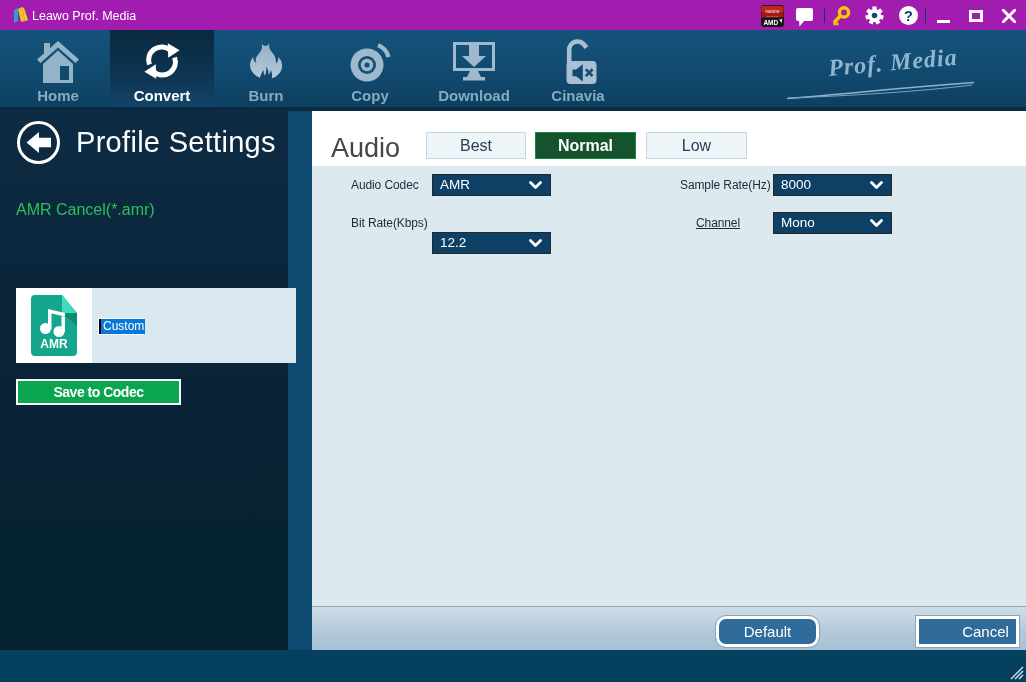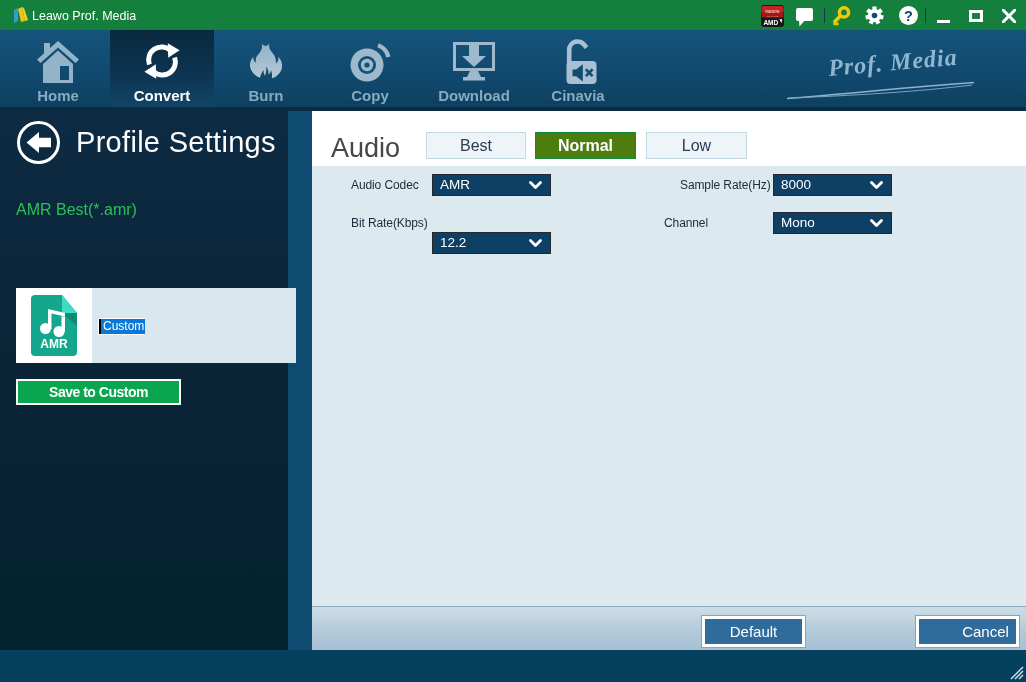--- a/index.html
+++ b/index.html
@@ -2,21 +2,21 @@
 <html><head>
 <meta charset="utf-8">
 <style>
 * { margin:0; padding:0; box-sizing:border-box; }
 html,body { width:1026px; height:682px; overflow:hidden; }
 body { font-family:"Liberation Sans", sans-serif; position:relative; background:#0f4a70; }
 #win { position:absolute; left:0; top:0; width:1026px; height:682px; }
 .abs { position:absolute; }
 
 
-#titlebar { position:absolute; left:0; top:0; width:1026px; height:30px; background:#15803d; }
+#titlebar { position:absolute; left:0; top:0; width:1026px; height:30px; background:#a21caf; }
 #titletext { position:absolute; left:32px; top:9px; color:#ffffff; font-size:12.5px; }
 #logo { position:absolute; left:14px; top:7px; }
 
 
 #nav { position:absolute; left:0; top:30px; width:1026px; height:77px;
   background:linear-gradient(180deg,#15537b 0%,#11496e 60%,#0d4060 100%); }
 .tab { position:absolute; top:0; width:104px; height:77px; text-align:center; }
 .tab .lbl { position:absolute; left:0; right:0; top:57px; font-size:15px; font-weight:bold; color:#87abc0; }
 .tab.sel { background:linear-gradient(180deg,#0a2940 0%,#0d3450 55%,#124467 100%); }
 .tab.sel .lbl { color:#ffffff; }
@@ -42,32 +42,32 @@
 #savebtn { position:absolute; left:16px; top:268px; width:165px; height:26px; background:#09a54f;
   border:2px solid #ffffff; color:#ffffff; font-size:14px; font-weight:bold; letter-spacing:-0.5px;
   text-align:center; line-height:22px; }
 
 
 #main { position:absolute; left:312px; top:111px; width:714px; height:539px; background:#ffffff; }
 #audioh { position:absolute; left:19px; top:22px; font-size:27px; color:#464646; }
 .qbtn { position:absolute; top:21px; width:100px; height:27px; background:#edf5f9; border:1px solid #c2d9e3;
   text-align:center; line-height:25px; font-size:16px; color:#2b3b52; }
 #qbest { left:114px; }
-#qnormal { left:223px; width:101px; background:#4d7c0f; border:1px solid #0f8a3e; color:#ffffff; font-weight:bold; }
+#qnormal { left:223px; width:101px; background:#14532d; border:1px solid #0f8a3e; color:#ffffff; font-weight:bold; }
 #qlow { left:334px; width:101px; }
 #form { position:absolute; left:0; top:55px; width:714px; height:440px; background:#dce9ef; }
 .flabel { position:absolute; font-size:12px; color:#1c2b3a; letter-spacing:-0.1px; }
 .dd { position:absolute; width:119px; height:22px; background:#0e4066; color:#ffffff; font-size:13.5px;
   line-height:20px; padding-left:7px; border:1px solid #24292e; }
 .dd svg { position:absolute; right:8px; top:6px; }
 #btnbar { position:absolute; left:0; top:495px; width:714px; height:44px;
   background:linear-gradient(180deg,#cedee8 0%,#b3cada 55%,#a6c0d4 100%); border-top:1px solid #8fa9bd; }
 .bbtn { position:absolute; top:9px; width:103px; height:31px; background:#2f6b9b; border:3px solid #ffffff;
   outline:1px solid #8aa3b8; color:#ffffff; font-size:15px; text-align:center; line-height:25px; }
-#bdefault { left:390px; }
+#bdefault { left:404px;border-radius:10px; }
 #bok { left:499px;margin-top:44px; }
 #bcancel { left:604px;padding-left:36px; }
 
 
 #footer { position:absolute; left:0; top:650px; width:1026px; height:32px; background:#06405f; }
 #grip { position:absolute; right:2px; bottom:2px; }
 </style>
 </head>
 <body>
 <div id="win">
@@ -199,40 +199,40 @@
   </div>
   <div id="strip"></div>
 
   <div id="left">
     <div id="backc">
       <svg width="37" height="37" viewBox="0 0 37 37" style="position:absolute;left:0;top:0;">
         <path d="M6.5 18.5 L19 8 V13.7 H31 V23.3 H19 V29 Z" fill="#ffffff"></path>
       </svg>
     </div>
     <div id="ptitle">Profile Settings</div>
-    <div id="amrlabel">AMR Best(*.amr)</div>
+    <div id="amrlabel">AMR Cancel(*.amr)</div>
     <div id="card">
       <div id="cardwhite"></div>
       <svg id="amricon" width="46" height="61" viewBox="0 0 46 61">
         <path d="M4 0 H31 L46 18 V57 a4 4 0 0 1 -4 4 H4 a4 4 0 0 1 -4 -4 V4 a4 4 0 0 1 4 -4 z" fill="#14a78d"></path>
         <polygon points="31,0 46,18 31,18" fill="#3edcc1"></polygon>
         <polygon points="31,18 46,18 46,31" fill="#0d8a72"></polygon>
         <g fill="#ffffff">
           <path d="M17 14 L34 18 V21.5 L20.5 18.5 V34 H17 Z"></path>
           <path d="M30.5 21 L34 21.8 V37 H30.5 Z"></path>
           <circle cx="14.5" cy="33.5" r="5.5"></circle>
           <circle cx="28" cy="36.5" r="5.5"></circle>
         </g>
         <text x="23" y="53" font-size="12" font-weight="bold" fill="#ffffff" text-anchor="middle">AMR</text>
       </svg>
       <div id="custombox">
           <div id="customsel">Custom</div>
         </div>
     </div>
-    <div id="savebtn">Save to Custom</div>
+    <div id="savebtn">Save to Codec</div>
   </div>
 
   <div id="main">
     <div id="audioh">Audio</div>
     <div class="qbtn" id="qbest">Best</div>
     <div class="qbtn" id="qnormal">Normal</div>
     <div class="qbtn" id="qlow">Low</div>
     <div id="form">
       <div class="flabel" style="left:39px;top:12px;">Audio Codec</div>
       <div class="dd" style="left:120px;top:8px;">AMR
@@ -245,21 +245,21 @@
         <svg width="13" height="9" viewBox="0 0 13 9">
             <path d="M1.5 1.5 L6.5 6.5 L11.5 1.5" fill="none" stroke="#ffffff" stroke-width="2.8" stroke-linecap="round" stroke-linejoin="round"></path>
           </svg>
       </div>
       <div class="flabel" style="left:39px;top:50px;">Bit Rate(Kbps)</div>
       <div class="dd" style="left:120px;top:46px;margin-top:20px;">12.2
         <svg width="13" height="9" viewBox="0 0 13 9">
             <path d="M1.5 1.5 L6.5 6.5 L11.5 1.5" fill="none" stroke="#ffffff" stroke-width="2.8" stroke-linecap="round" stroke-linejoin="round"></path>
           </svg>
       </div>
-      <div class="flabel" style="left:352px;top:50px;">Channel</div>
+      <div class="flabel" style="left:384px;top:50px;text-decoration:underline;">Channel</div>
       <div class="dd" style="left:461px;top:46px;">Mono
         <svg width="13" height="9" viewBox="0 0 13 9">
             <path d="M1.5 1.5 L6.5 6.5 L11.5 1.5" fill="none" stroke="#ffffff" stroke-width="2.8" stroke-linecap="round" stroke-linejoin="round"></path>
           </svg>
       </div>
     </div>
     <div id="btnbar">
       <div class="bbtn" id="bdefault">Default</div>
       <div class="bbtn" id="bok">OK</div>
       <div class="bbtn" id="bcancel">Cancel</div>

